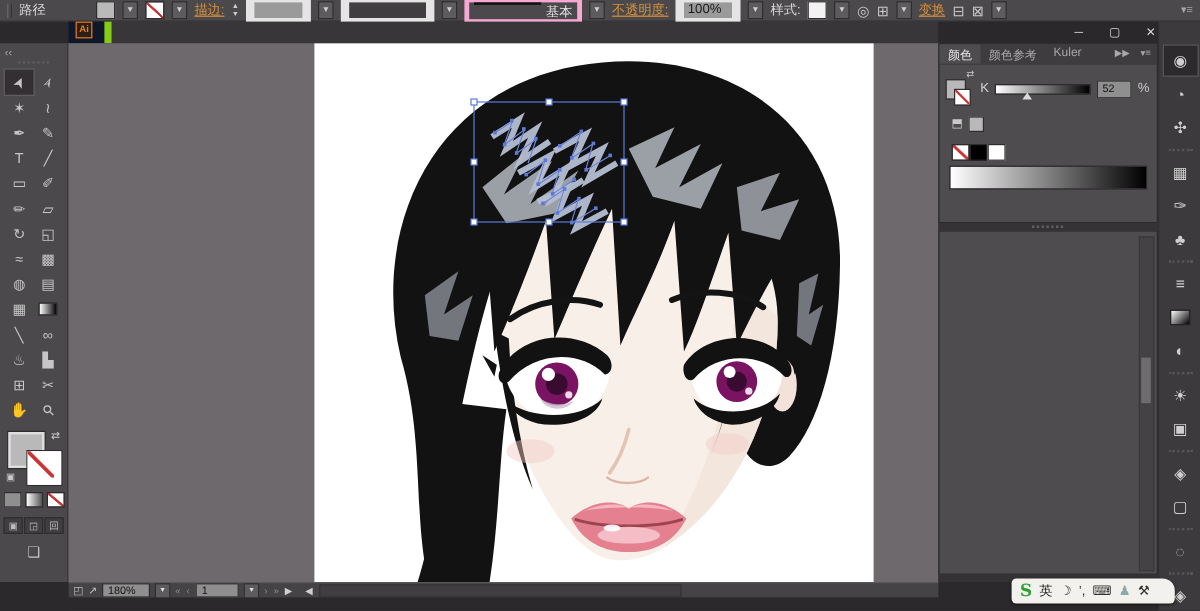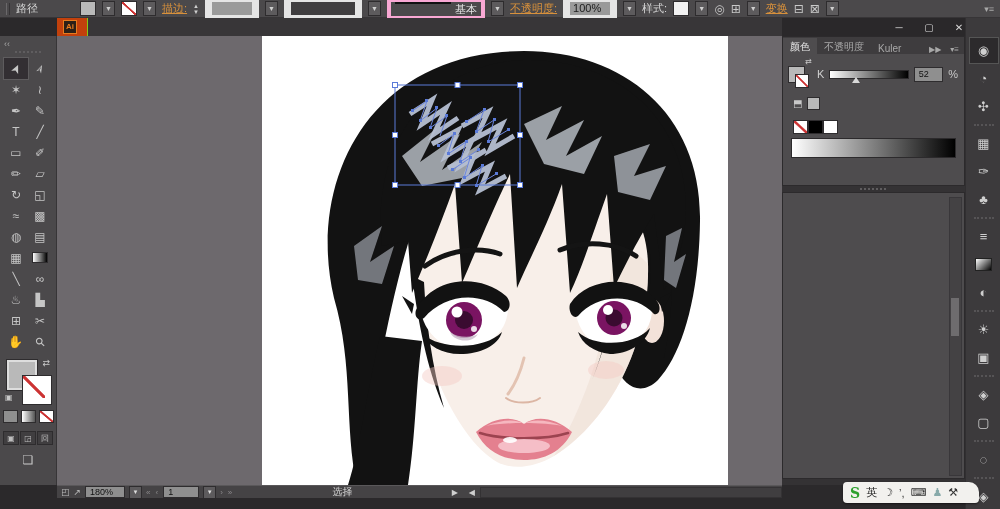--- a/index.html
+++ b/index.html
@@ -21,22 +21,22 @@
   .field{background:#9a9a9a;color:#1c1c1c;border:7px solid #e5e5e5;height:13px;line-height:13px;
          padding:0 3px;display:inline-block}
   .field.dark{background:#403e40;color:#d4d4d4}
   .spin{display:inline-flex;flex-direction:column;font-size:6px;line-height:6px;color:#cfcfcf}
   .cb-ico{color:#c9c9c9;font-size:12px}
   .stroke-line{width:56px;height:2px;background:#111;display:inline-block;margin-right:4px}
   .brush-box{display:inline-flex;align-items:flex-start;background:#4b494b;border:4px solid #f9a8d4;
              height:14px;padding:0 4px;color:#e3e3e3}
   
   #tab-strip{left:57px;top:18px;width:725px;height:18px;background:#383638;display:flex;align-items:flex-end}
-  #doc-tab{height:18px;background:#c2410c;display:flex;align-items:center;gap:5px;padding:0 10px 0 6px;
-           color:#d2d2d2;border-right:1px solid #84cc16}
+  #doc-tab{height:18px;background:#0f172a;display:flex;gap:5px;padding:0 10px 0 6px;
+           color:#d2d2d2;border-right:6px solid #84cc16}
   .ai-ico{width:12px;height:12px;background:#2b2017;border:1px solid #e77c1e;color:#e77c1e;
           font-size:8px;line-height:12px;text-align:center;font-weight:bold}
   #titlebar-right{left:782px;top:18px;width:218px;height:18px;background:#2a282a;display:flex;
                   align-items:center;justify-content:flex-end}
   .winbtn{width:30px;height:16px;display:flex;align-items:center;justify-content:center;color:#d9d9d9;
           font-size:10px}
   #collapse-right{width:26px;color:#9a9a9a;font-size:9px;text-align:center}
   
   #toolbar{left:0;top:36px;width:57px;height:449px;background:#4b494b;border-right:1px solid #373537;
            box-sizing:border-box}
@@ -80,21 +80,21 @@
   .sb-drop{width:11px;height:11px;background:#5d5b5d;border:1px solid #2e2c2e;font-size:6px;color:#ddd;
            display:inline-flex;align-items:center;justify-content:center}
   .sb-nav{color:#8a888a;font-size:8px;letter-spacing:1px}
   #sb-tool{flex:1;text-align:center;color:#d6d6d6;font-size:10px}
   #bottom-strip{left:0;top:498px;width:1000px;height:11px;background:#2b292b}
   #toolbar-bottom{left:0;top:485px;width:57px;height:24px;background:#2b292b}
   
   #panels{left:782px;top:36px;width:183px;height:449px;background:#343234}
   #color-panel{position:absolute;left:0;top:0;width:183px;height:150px;background:#4e4c4e;
                border:1px solid #2c2a2c;box-sizing:border-box}
-  #panel-tabs{height:17px;background:#3e3c3e;display:flex;align-items:flex-end;font-size:10px}
+  #panel-tabs{height:17px;background:#3e3c3e;display:flex;align-items:flex-start;font-size:10px}
   .ptab{padding:2px 7px 0;color:#a8a8a8}
   .ptab.active{background:#4e4c4e;color:#e6e6e6}
   #ptab-more{margin-left:auto;color:#a8a8a8;font-size:8px;padding:3px 4px 0}
   #ptab-menu{color:#a8a8a8;font-size:8px;padding:3px 5px 0}
   .cp-row{display:flex;align-items:center;gap:5px;padding:5px 6px 0}
   #cp-proxy{position:relative;width:26px;height:30px}
   #cp-fill{position:absolute;left:0;top:8px;width:15px;height:15px;background:#b9b9b9;
            box-shadow:0 0 0 1px #2e2c2e}
   #cp-stroke{position:absolute;left:7px;top:16px;width:12px;height:12px;background:#fff;
            box-shadow:0 0 0 1px #2e2c2e}
@@ -426,33 +426,32 @@
   <span class="sb-ico">◰</span>
   <span class="sb-ico">↗</span>
   <span class="sb-field" style="width:30px">180%</span>
   <span class="sb-drop">▼</span>
   <span class="sb-nav">«</span>
   <span class="sb-nav">‹</span>
   <span class="sb-field" style="width:26px">1</span>
   <span class="sb-drop">▼</span>
   <span class="sb-nav">›</span>
   <span class="sb-nav">»</span>
-  <span id="sb-tool">选择</span>
   <span class="sb-nav" style="color:#d0d0d0">▶</span>
   <span class="sb-nav" style="color:#d0d0d0;margin-left:6px">◀</span>
   <span style="flex:0 0 300px;height:9px;background:#403e40;border:1px solid #343234"></span>
 </div>
 <div id="toolbar-bottom" class="abs"></div>
 <div id="bottom-strip" class="abs"></div>
 
 <div id="panels" class="abs">
   <div id="color-panel">
     <div id="panel-tabs">
       <span class="ptab active">颜色</span>
-      <span class="ptab">不透明度</span>
+      <span class="ptab">颜色参考</span>
       <span class="ptab">Kuler</span>
       <span id="ptab-more">▶▶</span>
       <span id="ptab-menu">▾≡</span>
     </div>
     <div class="cp-row">
       <div id="cp-proxy">
         <span id="cp-swap">⇄</span>
         <div id="cp-fill"></div>
         <div id="cp-stroke"></div>
       </div>

